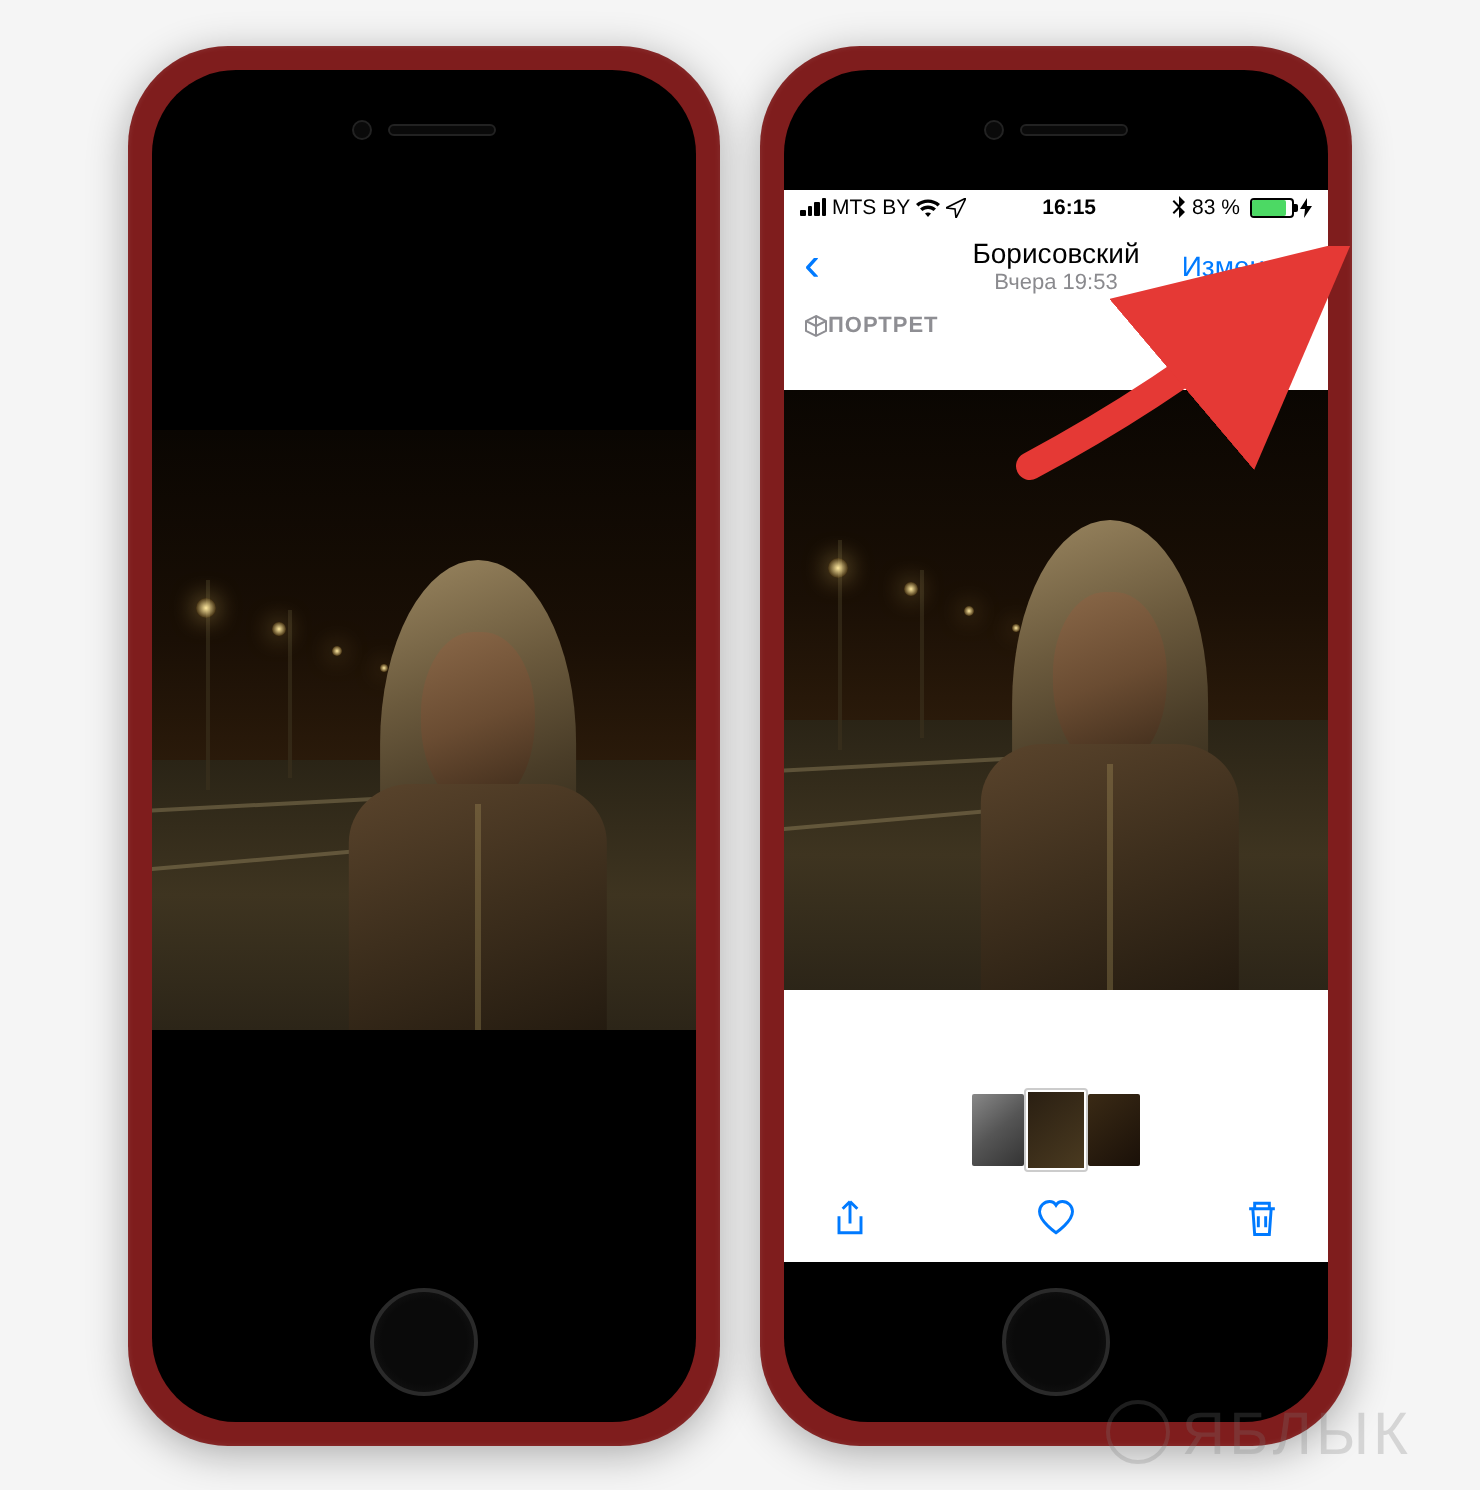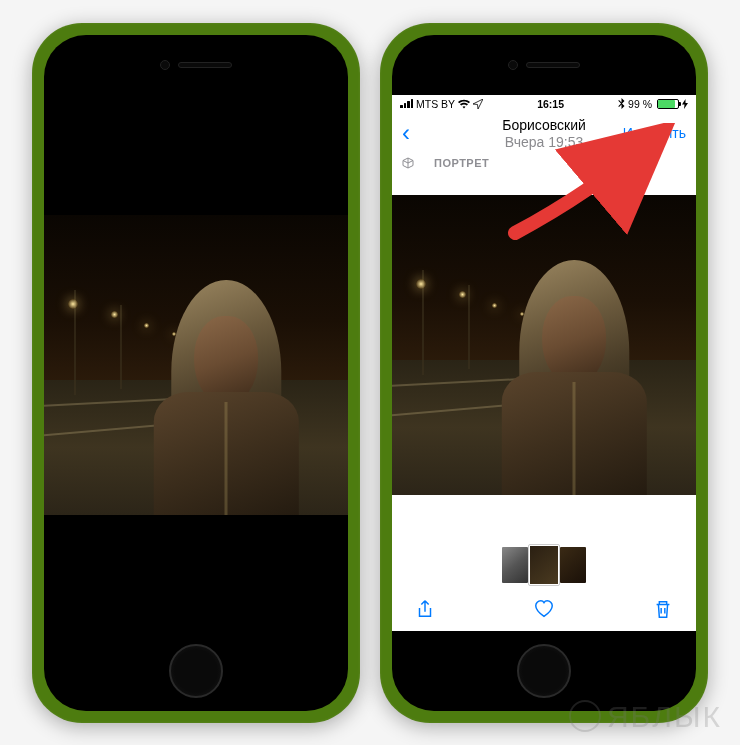--- a/index.html
+++ b/index.html
@@ -8,23 +8,23 @@
     height: 745px;
     background: #f5f5f5;
     font-family: -apple-system, "Helvetica Neue", Arial, sans-serif;
     display: flex;
     justify-content: center;
     align-items: center;
     gap: 20px;
     position: relative;
   }
   .phone {
-    width: 328px;
+    width: 296px;
     height: 700px;
-    background: #4d7c0f;
+    background: #7f1d1d;
     border-radius: 50px;
     padding: 12px;
     box-shadow: 0 4px 20px rgba(0,0,0,0.3), inset 0 0 3px rgba(255,255,255,0.1);
     position: relative;
   }
   .phone-inner {
     width: 100%;
     height: 100%;
     background: #000;
     border-radius: 42px;
@@ -137,25 +137,25 @@
   .battery::after { content:""; position:absolute; right:-3px; top:2px; width:2px; height:4px; background:#000; border-radius:0 1px 1px 0; }
   .battery-fill { height: 100%; width: 83%; background: #4cd964; border-radius: 1px; }
 
   .nav-bar {
     height: 40px; display: flex; align-items: center; justify-content: space-between;
     padding: 0 10px; position: relative;
   }
   .back-chevron { color: #007aff; font-size: 24px; font-weight: 300; }
   .nav-center { position: absolute; left: 50%; top: 50%; transform: translate(-50%,-50%); text-align: center; }
   .nav-title { font-size: 14px; font-weight: 400; color: #000; }
-  .nav-subtitle { font-size: 14px; color: #8a8a8e; margin-top: 1px; text-align: center; }
+  .nav-subtitle { font-size: 11px; color: #8a8a8e; margin-top: 1px; text-align: center; }
   .edit-link { color: #007aff; font-size: 14px; }
 
   .portrait-badge {
-    display: flex; align-items: center; gap: 20px;
+    display: flex; align-items: center; gap: 0;
     padding: 4px 10px 8px; color: #8e8e93; font-size: 11px; font-weight: 600;
     letter-spacing: 0.5px;
   }
   .cube-icon {
     width: 12px; height: 12px; display: inline-block;
   }
 
   .thumb-strip {
     position: absolute; left: 0; right: 0; bottom: 46px; height: 40px;
     display: flex; justify-content: center; align-items: center; gap: 1px;
@@ -175,21 +175,21 @@
 
   
   .red-arrow {
     position: absolute;
     pointer-events: none;
     z-index: 100;
   }
 
   
   .watermark {
-    position: absolute; right: 18px; bottom: 10px;
+    position: absolute; right: 34px; bottom: 10px;
     font-size: 30px; color: rgba(120,120,120,0.25);
     letter-spacing: 2px; font-weight: 300;
   }
   .watermark::before {
     content: ""; display: inline-block; width: 28px; height: 28px;
     border: 2px solid rgba(120,120,120,0.25); border-radius: 50%;
     vertical-align: middle; margin-right: 6px; position: relative; top: -3px;
   }
 </style>
 </head>
@@ -246,21 +246,21 @@
             </svg>
           <svg width="10" height="10" viewBox="0 0 10 10">
               <path d="M0 5L10 0L5 10L4.5 5.5z" fill="none" stroke="#000" stroke-width="0.8"></path>
             </svg>
         </div>
         <span style="font-weight:600">16:15</span>
         <div class="status-right">
           <svg width="7" height="11" viewBox="0 0 7 11">
               <path d="M3.5 0L6.5 3L4 5.5L6.5 8L3.5 11V6.5L1 9L0.3 8.3L3 5.5L0.3 2.7L1 2L3.5 4.5V0z" fill="#000"></path>
             </svg>
-          <span>99 %</span>
+          <span>83 %</span>
           <div class="battery">
               <div class="battery-fill"></div>
             </div>
           <svg width="6" height="10" viewBox="0 0 6 10">
               <path d="M3.5 0L0 5.5H2.5L2 10L6 4H3.5z" fill="#000"></path>
             </svg>
         </div>
       </div>
 
       <div class="nav-bar">

